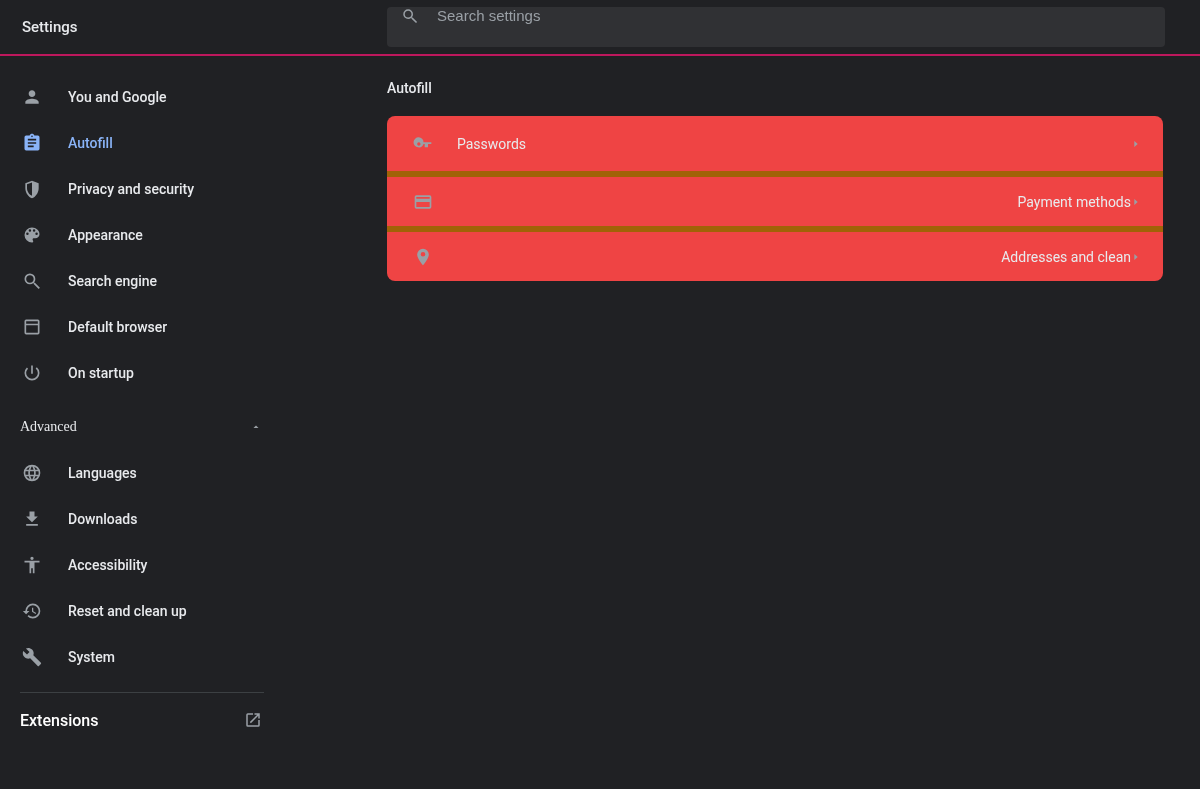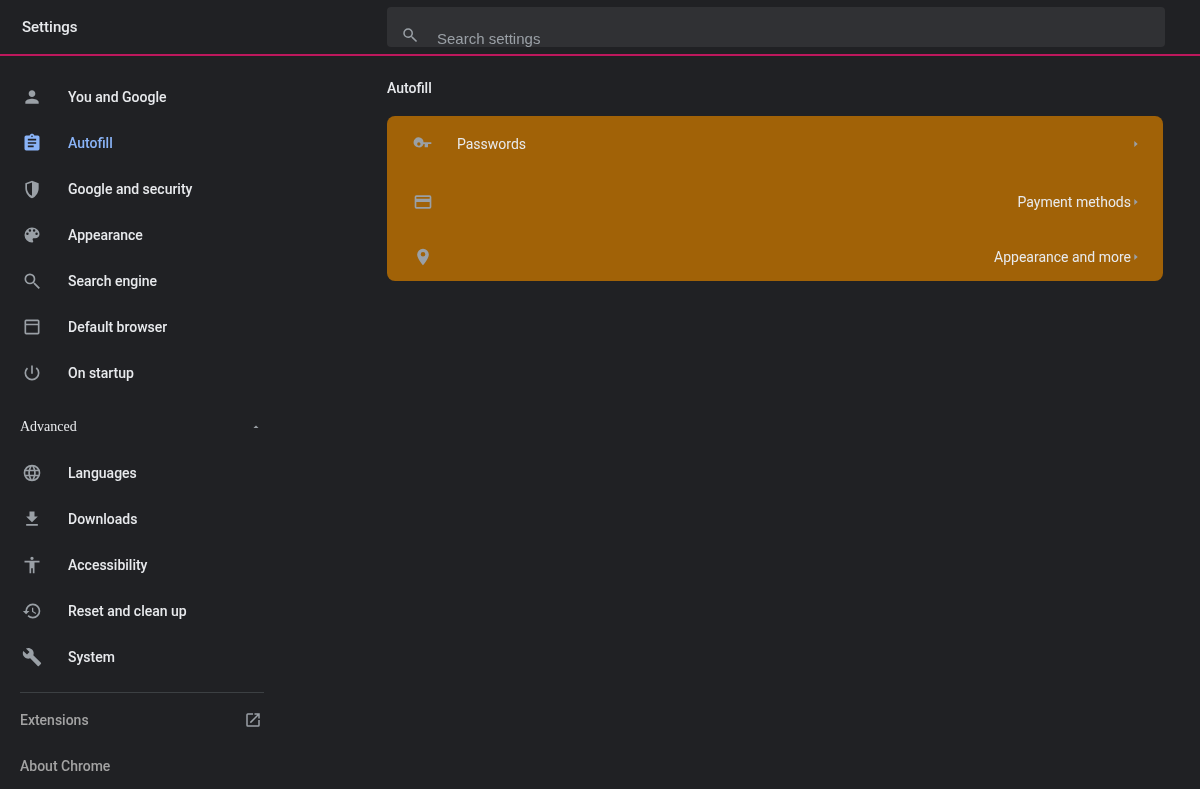--- a/index.html
+++ b/index.html
@@ -25,21 +25,21 @@
     font-weight: 500;
     color: #e8eaed;
   }
   .searchbox {
     background: #303134;
     border-radius: 4px;
     height: 40px;
     width: 778px;
     margin-left: 103px;
     display: flex;
-    align-items: flex-end;
+    align-items: flex-start;
     padding: 0 14px;
   }
   .searchbox svg { color: #9aa0a6; }
   .searchbox input {
     flex: 1;
     background: transparent;
     border: 0;
     outline: none;
     color: #e8eaed;
     font-size: 15px;
@@ -104,36 +104,36 @@
     background: #3c4043;
     margin: 12px 20px 4px 20px;
   }
   .bottom-item {
     height: 46px;
     display: flex;
     align-items: center;
     padding: 0 22px 0 20px;
     cursor: pointer;
   }
-  .bottom-item .b-label { flex: 1; font-size: 14px; font-weight: 510; color: #a3a3a3; }
+  .bottom-item .b-label { flex: 1; font-size: 16px; font-weight: 510; color: #ffffff; }
   .bottom-item .ext-icon { color: #9aa0a6; display:inline-flex; align-items:center; justify-content:center; }
 
   .main {
     flex: 1;
     padding: 24px 24px 24px 103px;
   }
   .section-title {
     font-size: 14px;
     font-weight: 500;
     color: #e8eaed;
     margin-bottom: 20px;
   }
   .card {
     width: 776px;
-    background: #a16207;
+    background: #ef4444;
     border-radius: 8px;
     overflow: hidden;
   }
   .row {
     height: 55px;
     display: flex;
     align-items: center;
     padding: 0 22px 0 26px;
     cursor: pointer;
   }
@@ -194,21 +194,21 @@
       </span>
       <span class="nav-label">Autofill</span>
     </div>
 
     <div class="nav-item">
       <span class="icon">
         <svg width="20" height="20" viewBox="0 0 24 24" fill="currentColor">
             <path d="M12 2L4 5v6c0 5.55 3.84 10.74 8 12 4.16-1.26 8-6.45 8-12V5l-8-3zm0 18c-2.9-1-6-5.07-6-9V6.3l6-2.25V20z"></path>
           </svg>
       </span>
-      <span class="nav-label">Google and security</span>
+      <span class="nav-label">Privacy and security</span>
     </div>
 
     <div class="nav-item">
       <span class="icon">
         <svg width="20" height="20" viewBox="0 0 24 24" fill="currentColor">
             <path d="M12 3a9 9 0 000 18c.83 0 1.5-.67 1.5-1.5 0-.39-.15-.74-.39-1.01-.23-.26-.38-.61-.38-.99 0-.83.67-1.5 1.5-1.5H16a5 5 0 005-5c0-4.42-4.03-8-9-8zm-5.5 9a1.5 1.5 0 110-3 1.5 1.5 0 010 3zm3-4a1.5 1.5 0 110-3 1.5 1.5 0 010 3zm5 0a1.5 1.5 0 110-3 1.5 1.5 0 010 3zm3 4a1.5 1.5 0 110-3 1.5 1.5 0 010 3z"></path>
           </svg>
       </span>
       <span class="nav-label">Appearance</span>
     </div>
@@ -298,23 +298,20 @@
 
     <div class="bottom-item">
       <span class="b-label">Extensions</span>
       <span class="ext-icon">
         <svg width="18" height="18" viewBox="0 0 24 24" fill="currentColor">
             <path d="M19 19H5V5h7V3H5a2 2 0 00-2 2v14a2 2 0 002 2h14a2 2 0 002-2v-7h-2v7zM14 3v2h3.59l-9.83 9.83 1.41 1.41L19 6.41V10h2V3h-7z"></path>
           </svg>
       </span>
     </div>
 
-    <div class="bottom-item">
-      <span class="b-label">About Chrome</span>
-    </div>
   </div>
 
   <div class="main">
     <div class="section-title">Autofill</div>
     <div class="card">
 
       <div class="row">
         <span class="r-icon">
           <svg width="20" height="20" viewBox="0 0 24 24" fill="currentColor">
               <path d="M12.65 10A6 6 0 106 16a5.99 5.99 0 006.65-4H14v4h4v-4h4v-2H12.65zM7 14a2 2 0 110-4 2 2 0 010 4z"></path>
@@ -341,21 +338,21 @@
             </svg>
         </span>
       </div>
 
       <div class="row">
         <span class="r-icon">
           <svg width="20" height="20" viewBox="0 0 24 24" fill="currentColor">
               <path d="M12 2a7 7 0 00-7 7c0 5.25 7 13 7 13s7-7.75 7-13a7 7 0 00-7-7zm0 9.5A2.5 2.5 0 1112 6a2.5 2.5 0 010 5.5z"></path>
             </svg>
         </span>
-        <span class="r-label">Appearance and more</span>
+        <span class="r-label">Addresses and clean</span>
         <span class="r-chev">
           <svg width="10" height="10" viewBox="0 0 24 24" fill="currentColor">
               <path d="M8 5l8 7-8 7z"></path>
             </svg>
         </span>
       </div>
 
     </div>
   </div>
 </div>

